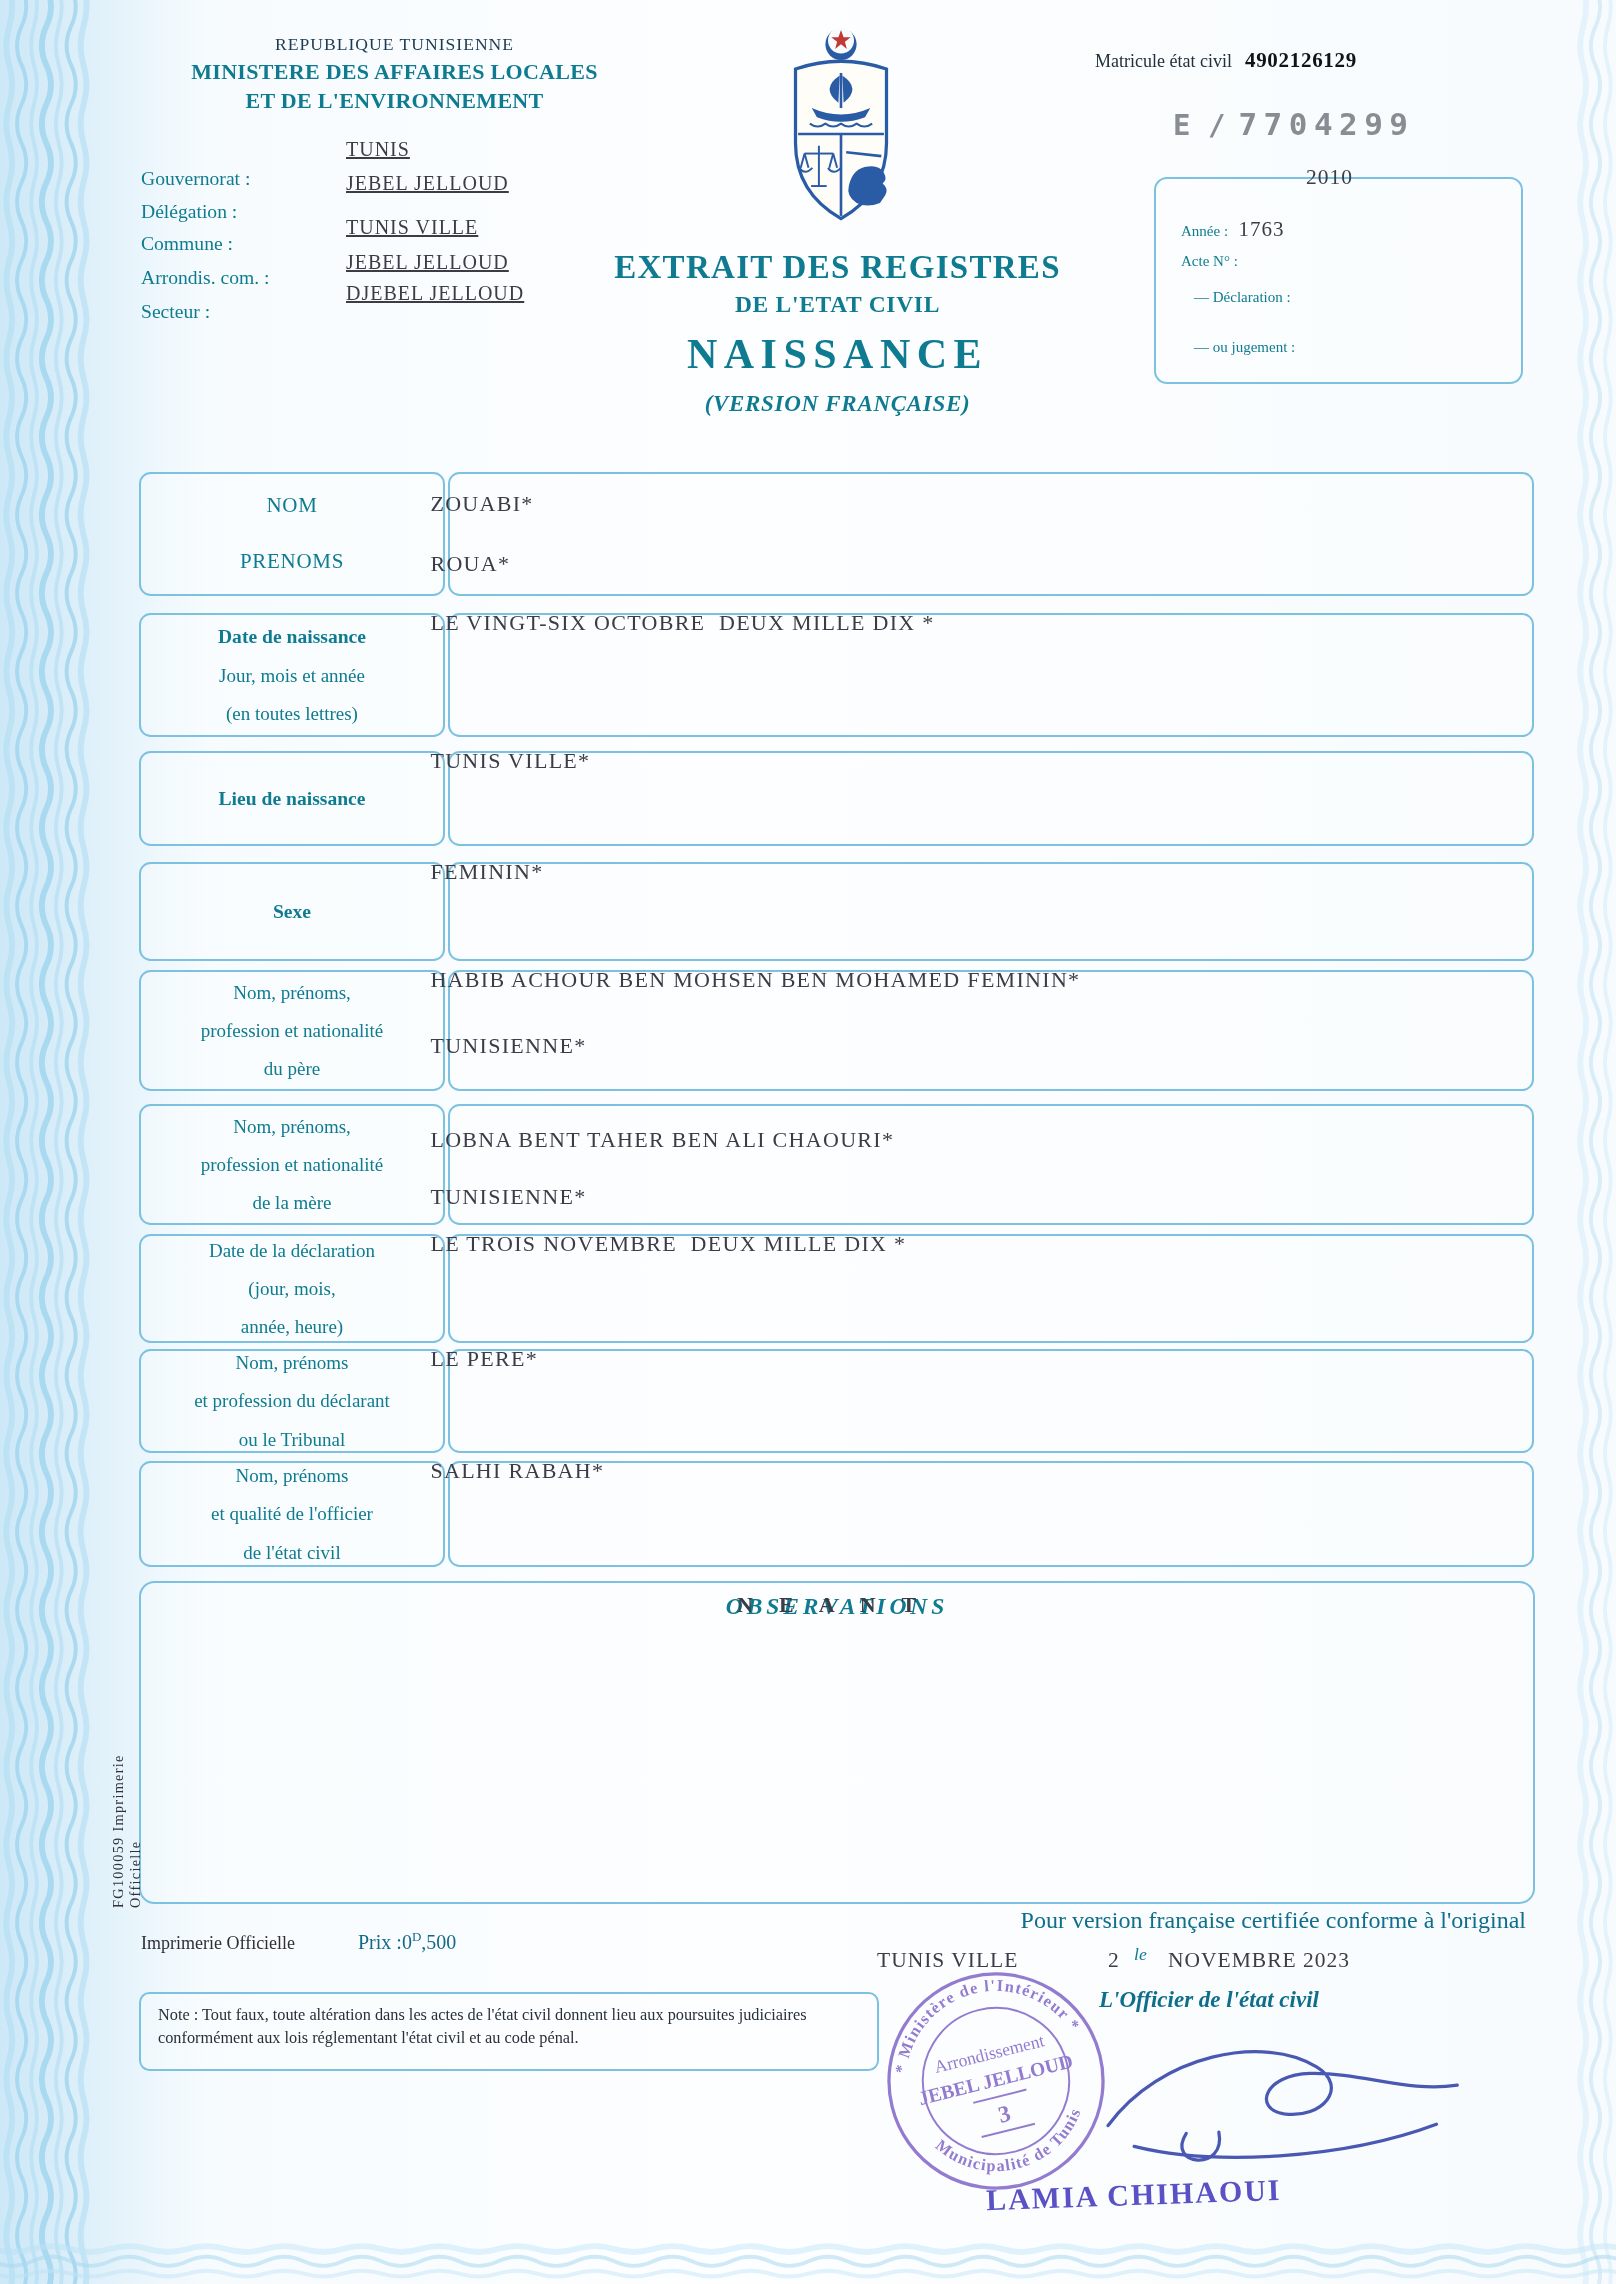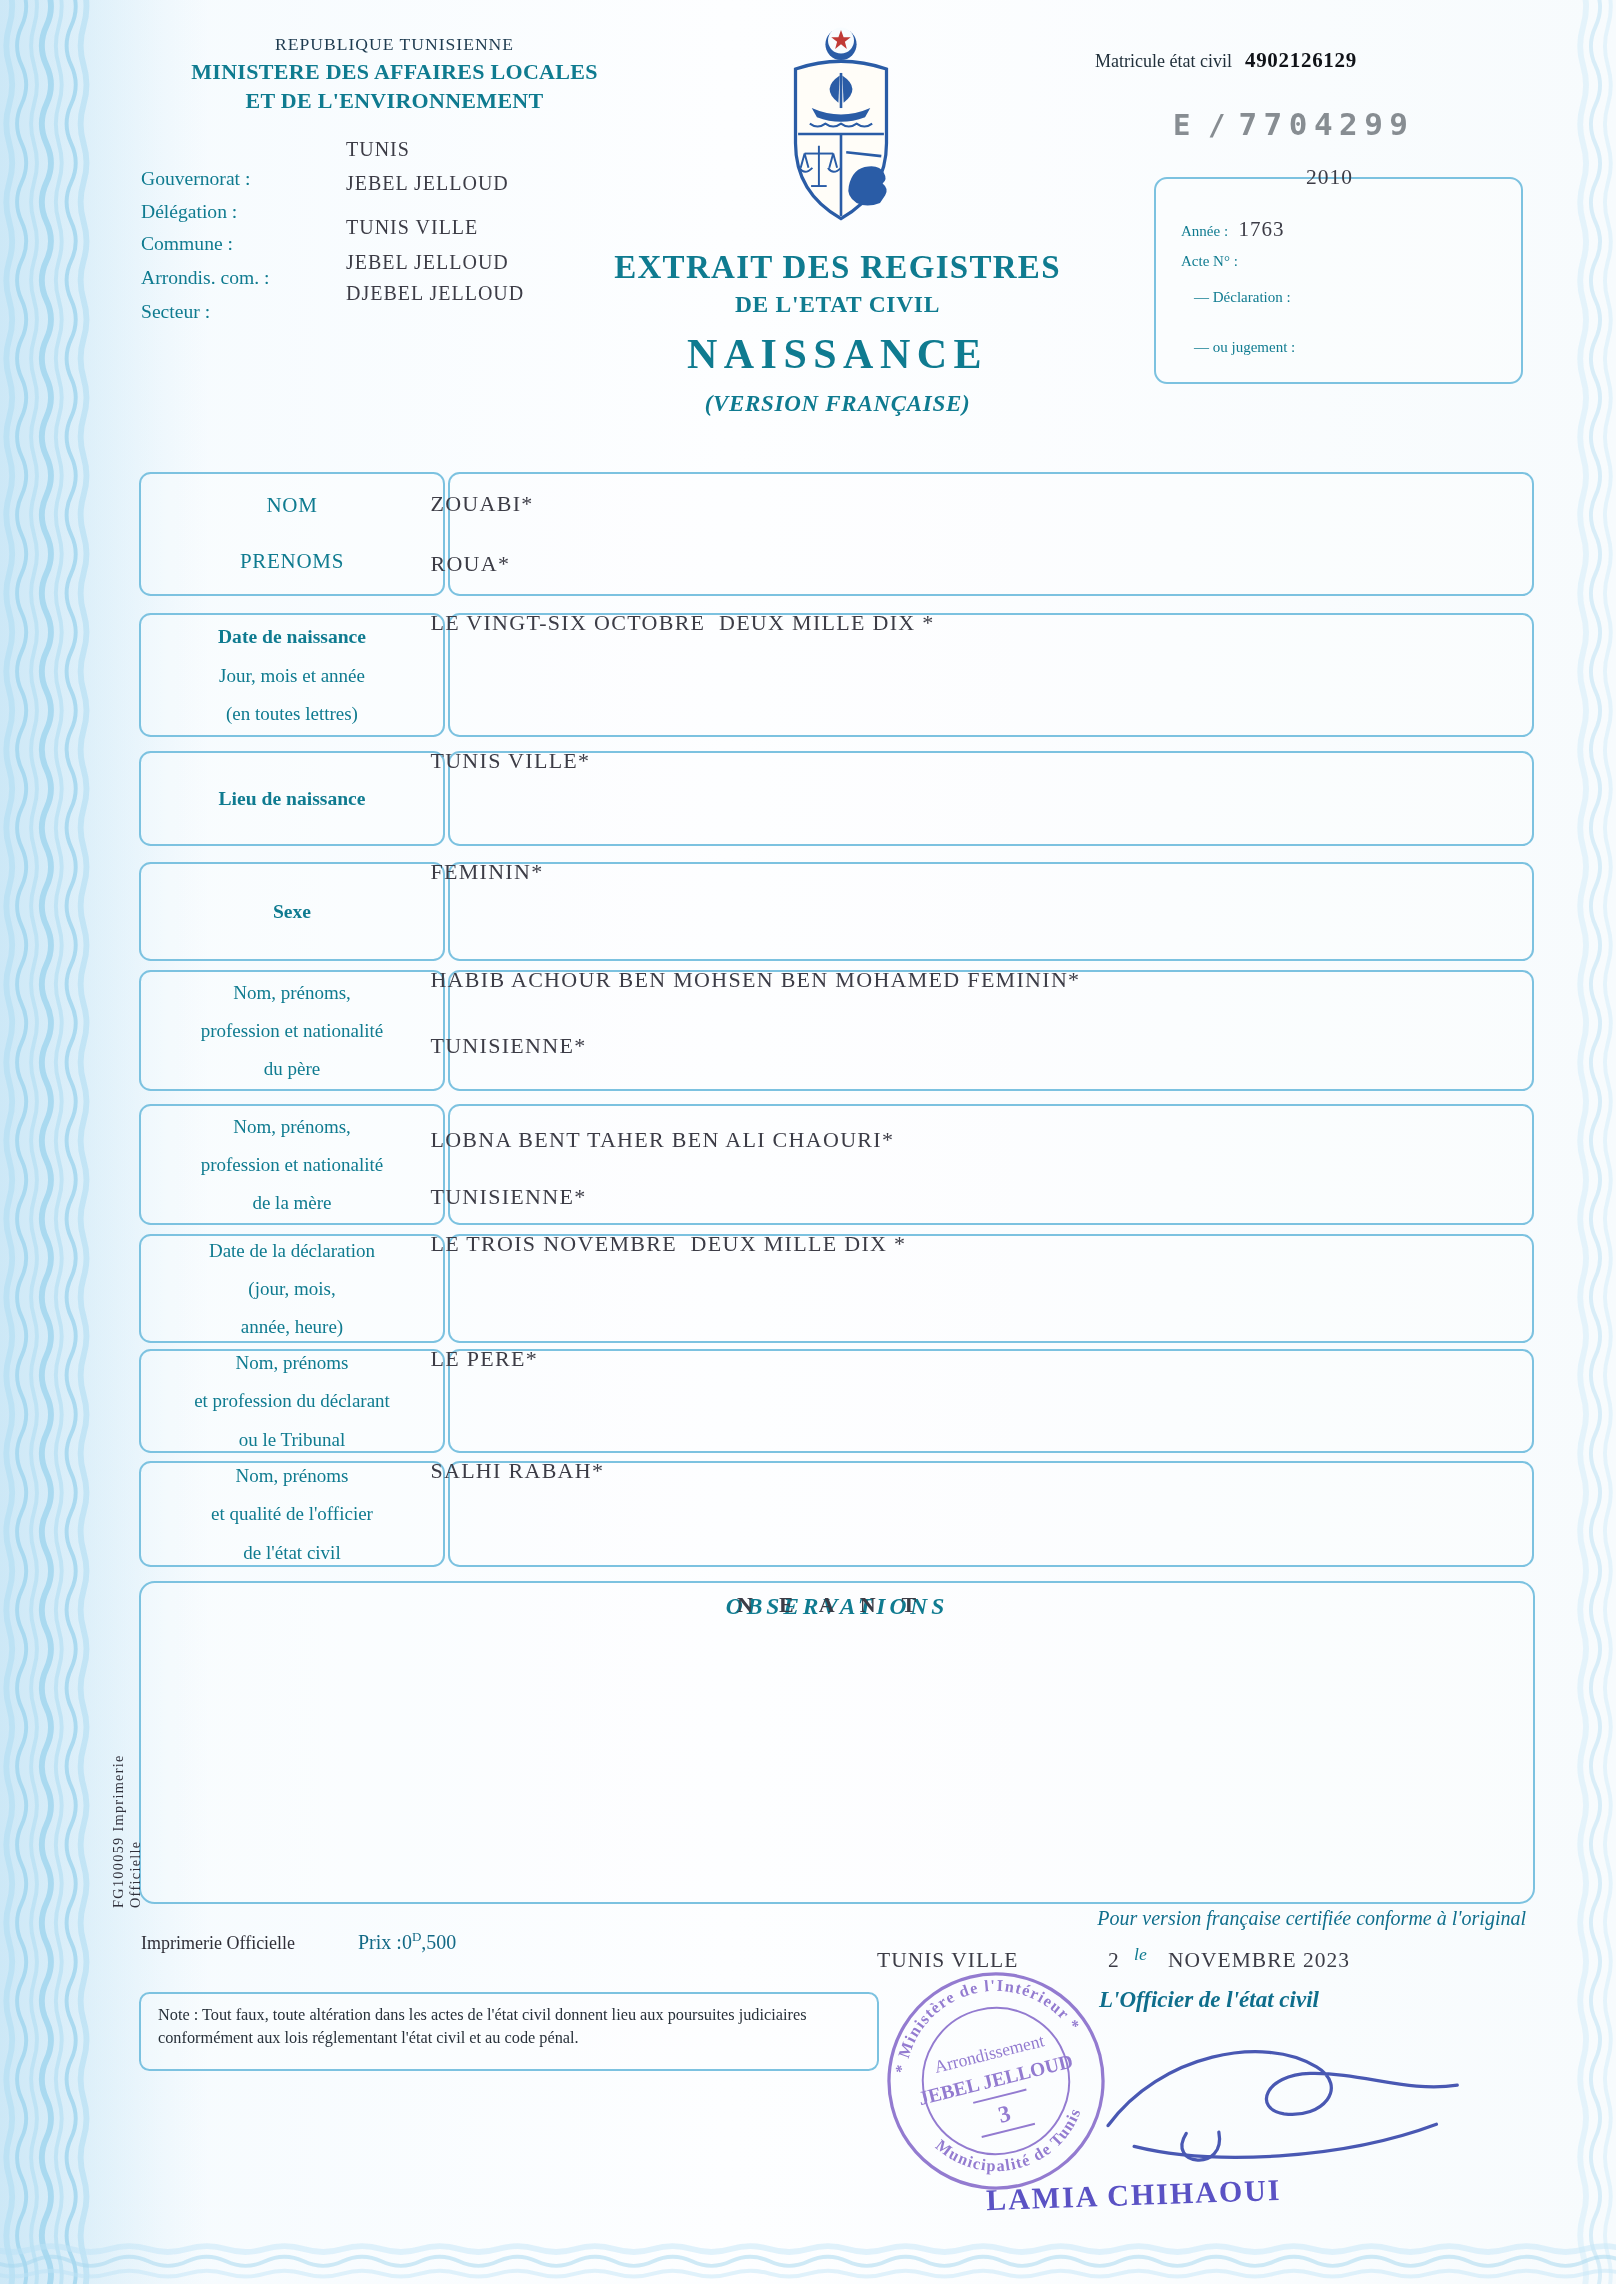--- a/index.html
+++ b/index.html
@@ -19,21 +19,21 @@
   }
   .page{position:absolute;inset:0;
     background:linear-gradient(90deg,#e8f4fb 0%,#f6fbfe 10%,#fdfeff 45%,#f7fbfd 100%);}
   .abs{position:absolute;}
   .tint{position:absolute;left:0;top:0;width:209px;height:2284px;
     background:linear-gradient(90deg,rgba(164,214,240,.40),rgba(164,214,240,0));pointer-events:none;}
   .republic{font-size:17.6px;color:#1d3a4f;letter-spacing:1px;}
   .ministry{font-size:22px;font-weight:bold;color:var(--teal);line-height:1.5;letter-spacing:0.3px;}
   .adm-l{font-size:19.6px;color:var(--teal);}
   .typed{font-family:"Liberation Serif","DejaVu Serif",serif;color:var(--ink);letter-spacing:1px;}
-  .adm-v{font-size:20px;}
+  .adm-v{font-size:20px;text-decoration:underline;}
   .mlabel{font-size:18px;color:#21303b;}
   .mnum{font-size:21px;font-weight:bold;color:#101318;margin-left:10.4px;letter-spacing:0.7px;}
   .serial{font-family:"DejaVu Sans Mono",monospace;color:#878d92;display:flex;align-items:baseline;gap:13px;}
   .serial-prefix{font-size:29px;font-weight:bold;}
   .serial-number{font-size:31px;font-weight:bold;letter-spacing:6.5px;}
   .acte-l{font-size:15px;color:var(--teal);}
   .t-center{text-align:center;}
   .t1{font-size:33px;font-weight:bold;color:var(--teal);letter-spacing:1.3px;}
   .t2{font-size:23.5px;font-weight:bold;color:var(--teal);letter-spacing:0.7px;}
   .t3{font-size:42px;font-weight:bold;color:var(--teal);letter-spacing:6.5px;}
@@ -54,21 +54,21 @@
   .valbox.pt2{padding-top:19.6px;}
   .valbox.pt2 .val:first-child{margin-top:1px;}
   .obsbox{position:absolute;left:139px;top:1581px;width:1396px;height:323px;
     border:2px solid var(--blue);border-radius:15.6px;background:rgba(255,255,255,.25);}
   .obs-title{position:absolute;left:0;top:10.4px;width:100%;text-align:center;
     font-size:23.5px;font-style:italic;font-weight:bold;color:var(--teal);letter-spacing:3.9px;}
   .obs-typed{position:absolute;left:-5.2px;top:9px;width:100%;text-align:center;
     font-size:22px;color:var(--ink);letter-spacing:10.4px;font-weight:bold;}
   .side-imprint{position:absolute;left:110px;top:1693px;height:215px;
     writing-mode:vertical-rl;transform:rotate(180deg);font-size:14.3px;color:#31313c;letter-spacing:1.3px;}
-  .cert{font-size:20px;font-style:italic;color:#0f6e8c;}
+  .cert{font-size:24px;color:#0f6e8c;}
   .footer-dark{font-size:18px;color:#2f2f38;}
   .prix{font-size:20px;color:#136a86;}
   .prix sup{font-size:13px;}
   .le-print{font-size:17.6px;font-style:italic;color:var(--teal);}
   .officer{font-size:23px;font-weight:bold;font-style:italic;color:#0f6e8c;}
   .notebox{position:absolute;left:139px;top:1992px;width:740px;height:79px;
     border:2px solid var(--blue);border-radius:10.4px;padding:9px 17px;background:rgba(255,255,255,.25);}
   .note-text{font-size:16.3px;color:#273039;line-height:1.42;display:block;text-align:left;}
   .name{font-size:30px;font-weight:bold;color:#5a52c4;letter-spacing:2px;transform:rotate(-2deg);}
   svg text{font-family:"Liberation Serif","DejaVu Serif",serif;}

